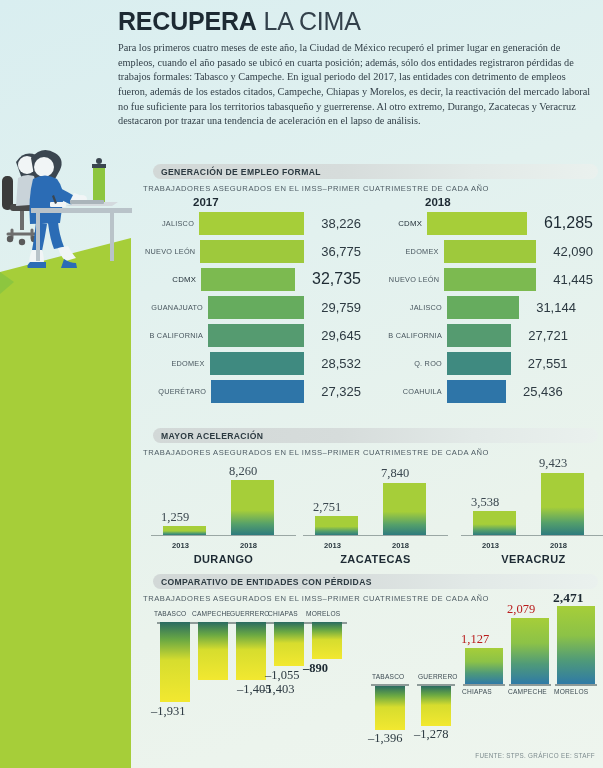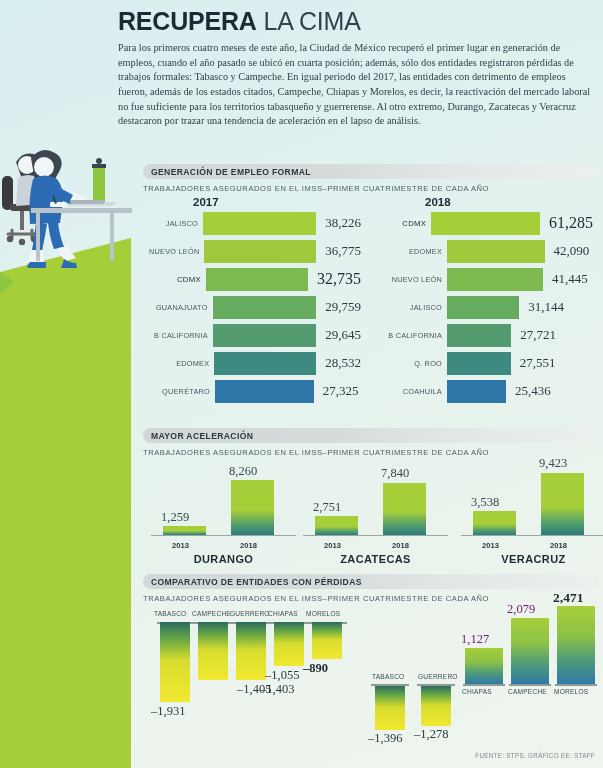--- a/index.html
+++ b/index.html
@@ -31,36 +31,36 @@
   #page-title b{ font-weight:bold; }
   #page-title span{ font-weight:300; color:#33414b; }
   #deck{ margin-top:7px; font-size:10.3px; line-height:1.42; color:#334049;
          font-family:"Liberation Serif", serif; text-align:left; }
 
   
   .section{ position:absolute; z-index:4; }
   .sec-bar{
     height:15px; border-radius:8px;
     background:linear-gradient(90deg,#d2d8d7 0%,#d6dcdb 42%,#e2e9e7 72%,#eaf1ee 100%);
-    display:flex; align-items:center; padding-left:8px;
+    display:flex; align-items:center; padding-left:8px;margin-left:10px;
   }
   .sec-bar .t{ font-size:8.6px; font-weight:bold; letter-spacing:.35px; color:#2b3940; }
   .sec-sub{ margin-top:5px; font-size:7.6px; letter-spacing:.55px; color:#4d5b63; }
 
   
   #chart1{ position:absolute; left:143px; top:196px; width:455px; height:222px; z-index:4; }
   .col{ position:absolute; top:0; width:218px; }
   .col .yr{ font-size:11.5px; font-weight:bold; color:#1d2a33; margin-left:50px; }
   .hrow{ position:relative; height:26px; margin-top:2px; display:flex; align-items:center; }
   .hlabel{ width:72px; text-align:right; padding-right:5px; font-size:7.3px;
            letter-spacing:.25px; color:#48565e; }
   .hlabel.hi{ font-weight:normal; color:#1d2a33; font-size:7.8px; }
   .hbar{ height:23px; }
-  .hval{ font-size:13px; color:#2d3a42; padding-left:9px; white-space:nowrap;
-         font-family:Liberation Serif, serif; }
+  .hval{ font-size:13px; color:#2d3a42; padding-left:17px; white-space:nowrap;
+         font-family:Liberation Sans, sans-serif; }
   .hval.big{ font-size:16px; font-weight:500; color:#1d2a33; }
 
   
   #chart2{ position:absolute; left:143px; top:428px; width:455px; height:136px; z-index:4; }
   .grp{ position:absolute; top:38px; width:145px; height:98px; }
   .gaxis{ position:absolute; left:0; right:0; bottom:28px; height:1.5px; background:#9aa7a4; }
   .gbar{ position:absolute; bottom:29.5px; width:43px;
          background:linear-gradient(180deg,#a6ce39 0%,#a6ce39 55%,#55a06a 80%,#2e7b7e 100%); }
   .gval{ position:absolute; font-size:12.5px; color:#3a474f; white-space:nowrap;
          font-family:"Liberation Serif", serif; }
@@ -75,21 +75,21 @@
   .nbar{ position:absolute; top:12px; width:30px;
          background:linear-gradient(180deg,#2a6b61 0%,#6aa843 22%,#d7dd2e 48%,#f2e830 100%); }
   .nlab{ position:absolute; top:0px; font-size:6.6px; letter-spacing:.2px;
          color:#3d4b53; white-space:nowrap; }
   .nval{ position:absolute; font-size:12.5px; color:#2d3a42; white-space:nowrap;
          font-family:"Liberation Serif", serif; }
   .nval.bold{ font-weight:bold; color:#1d2a33; }
   .naxis{ position:absolute; height:1.5px; background:#8e9b99; }
   .pbar{ position:absolute; width:38px;
          background:linear-gradient(180deg,#a6ce39 0%,#8cc247 38%,#4f9a79 70%,#2f7aa6 100%); }
-  .pval{ position:absolute; font-size:12.5px; color:#701a75; white-space:nowrap;
+  .pval{ position:absolute; font-size:12.5px; color:#b91c1c; white-space:nowrap;
          font-family:"Liberation Serif", serif; }
   .pval.bold{ font-weight:bold; color:#1d2a33; font-size:13.5px; }
   .plab{ position:absolute; font-size:6.6px; letter-spacing:.2px; color:#3d4b53;
          white-space:nowrap; }
 
   #source{ position:absolute; right:8px; bottom:9px; font-size:6.3px;
            letter-spacing:.3px; color:#7d8b8e; z-index:5; }
 </style>
 </head>
 <body>

